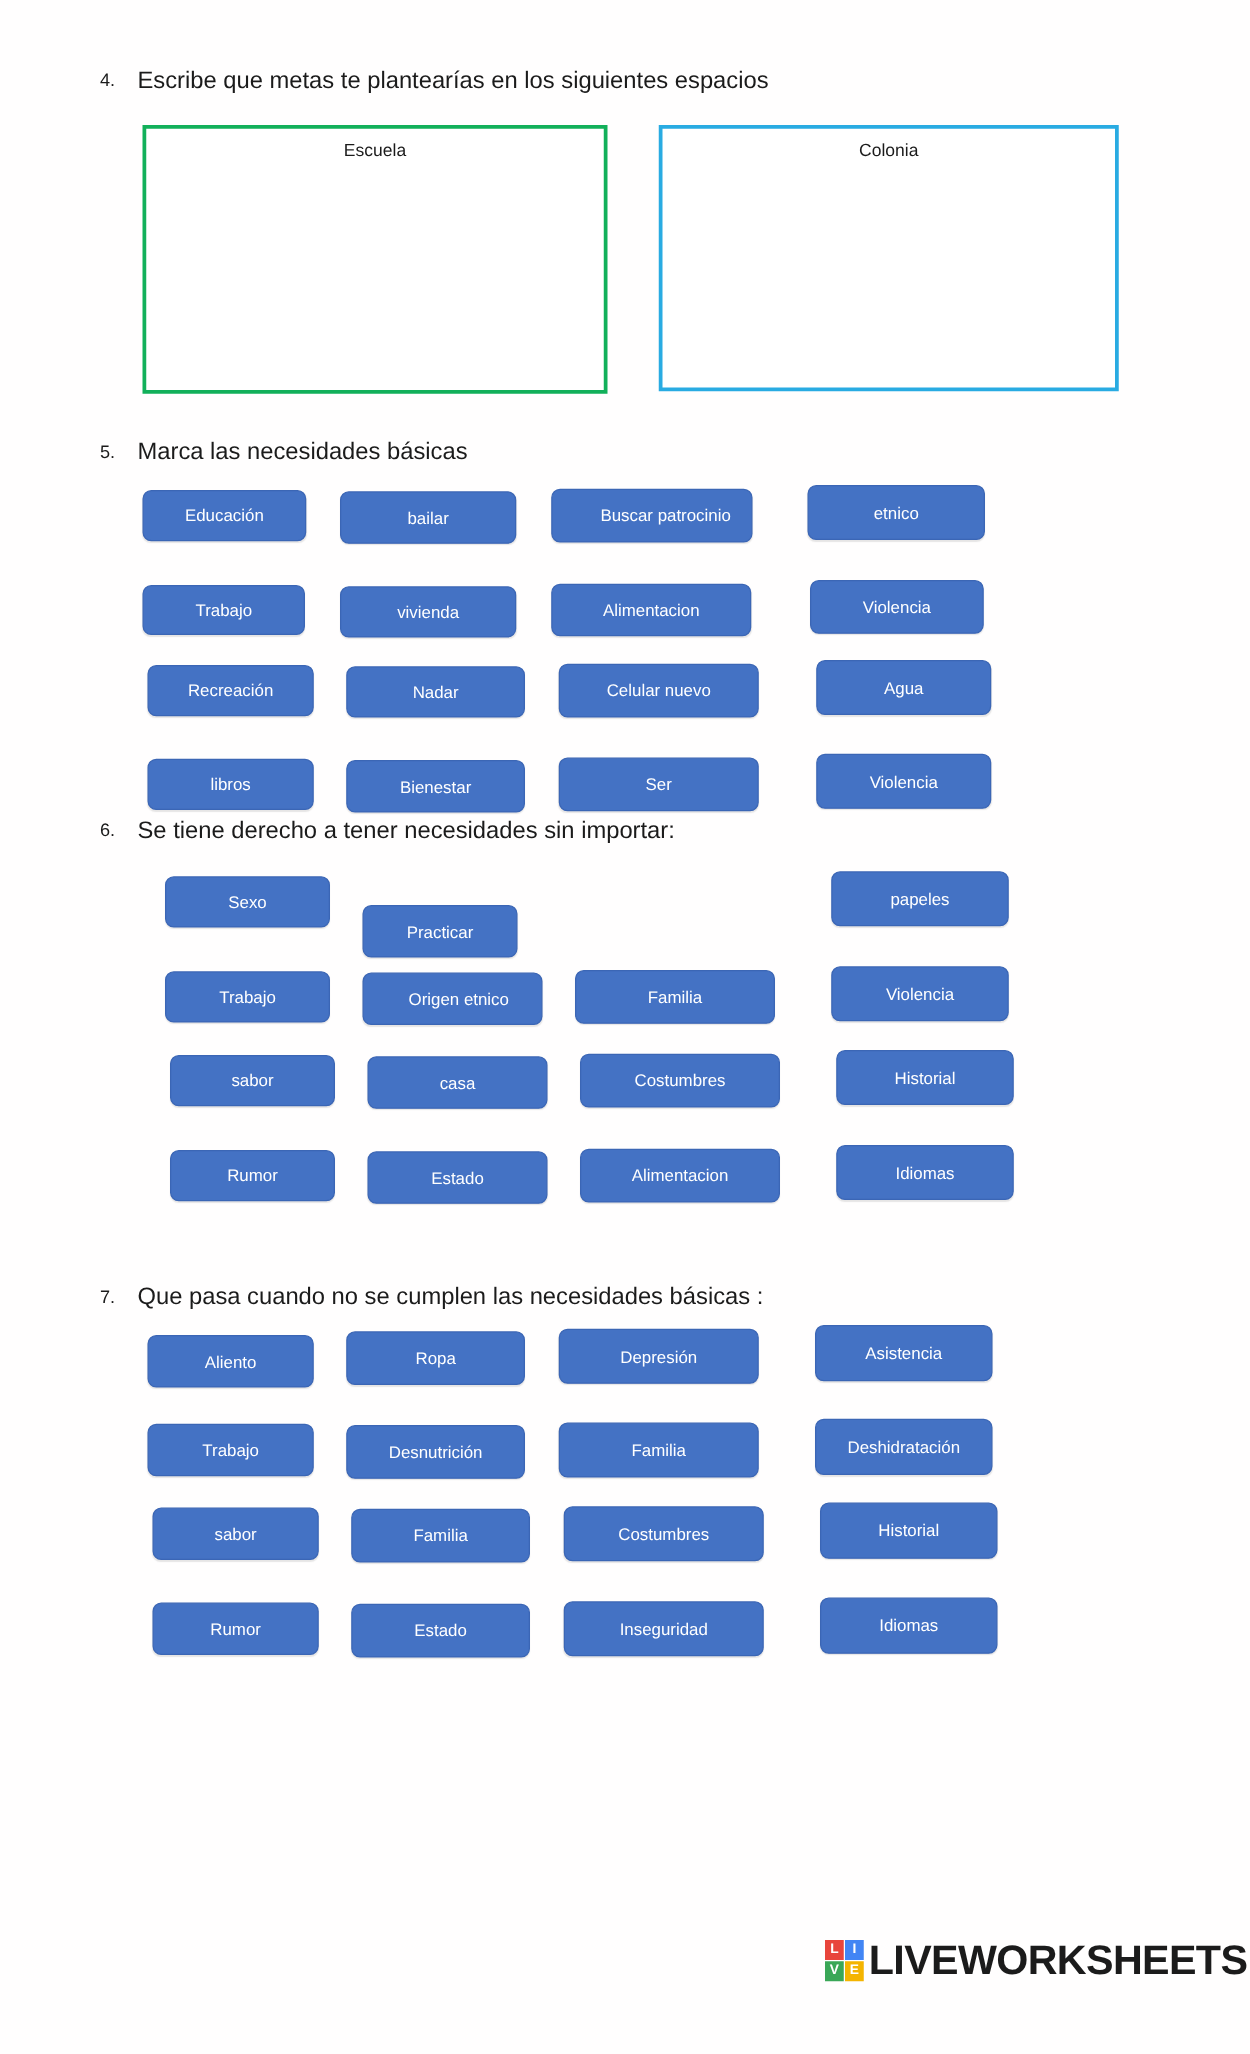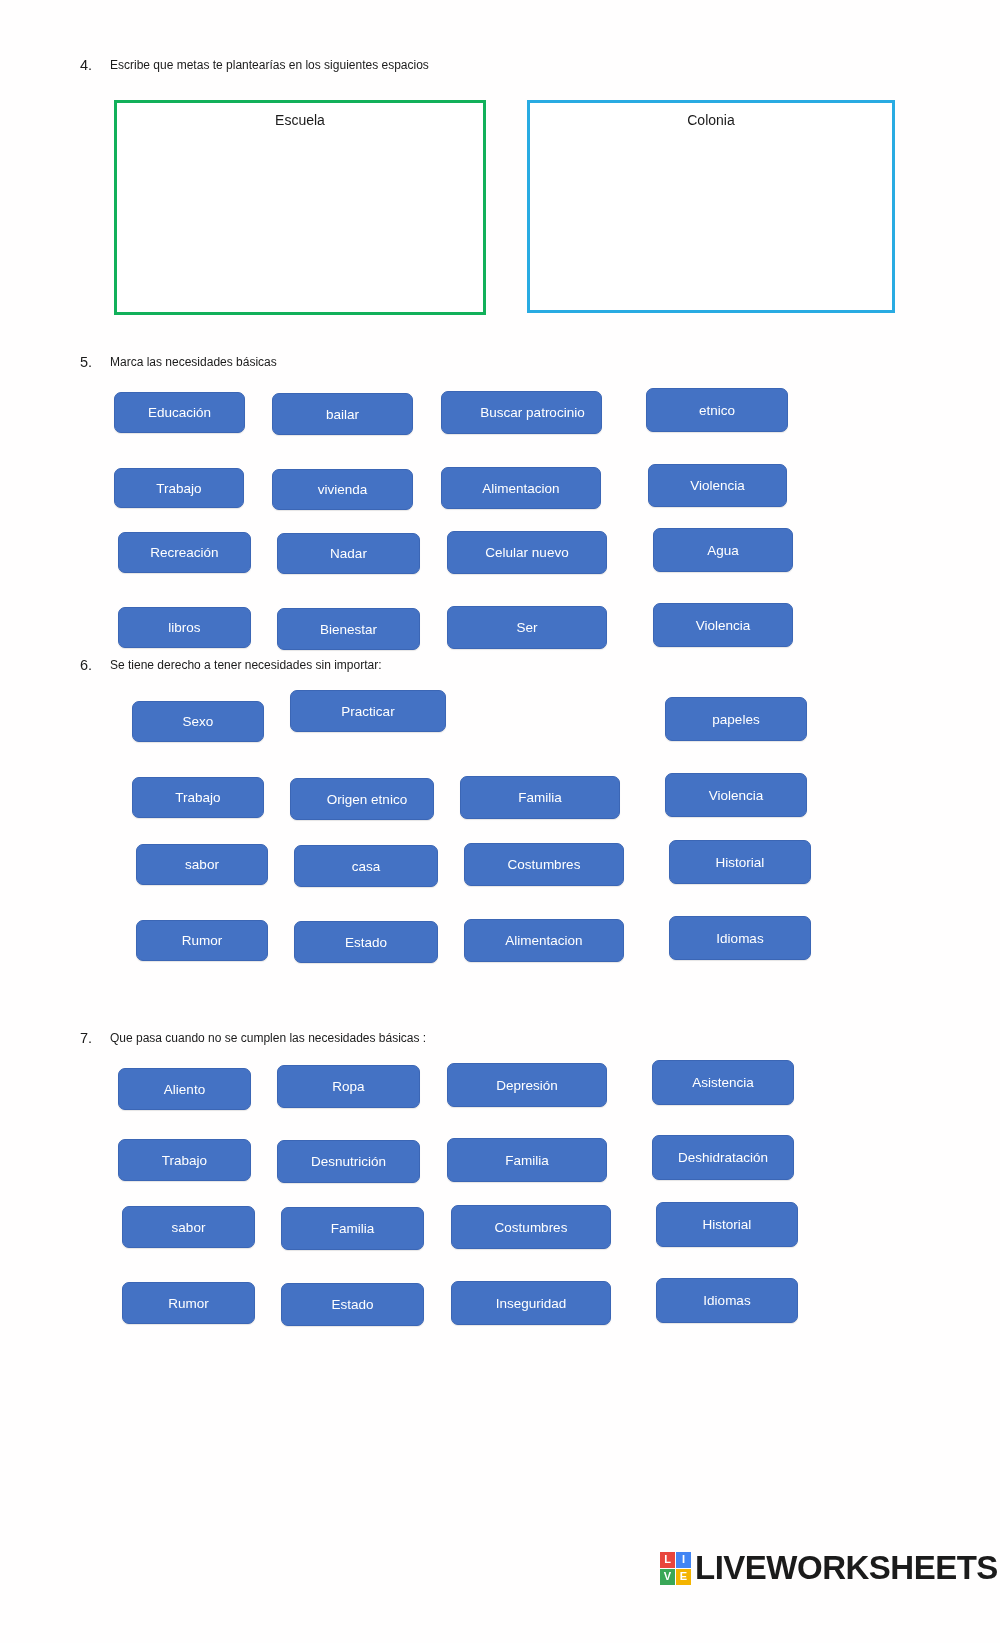--- a/index.html
+++ b/index.html
@@ -32,21 +32,21 @@
     font-size: 14.5px;
     line-height: 18px;
     color: #1b1b1b;
     white-space: nowrap;
   }
   .q-num {
     width: 30px;
     flex: 0 0 30px;
     font-size: 14.5px;
   }
-  .q-text { font-size: 12px; }
+  .q-text { font-size: 19px; }
 
   
   .write-box {
     position: absolute;
     background: #ffffff;
     border-style: solid;
     border-width: 3px;
     display: flex;
     justify-content: center;
     align-items: flex-start;
@@ -156,21 +156,21 @@
   <div class="opt" style="left:277px; top:608px; width:143px; height:42px;">Bienestar</div>
   <div class="opt" style="left:447px; top:606px; width:160px; height:43px;">Ser</div>
   <div class="opt" style="left:653px; top:603px; width:140px; height:44px;">Violencia</div>
 
   <div class="q-heading" style="left:80px; top:656px;">
     <span class="q-num">6.</span>
     <span class="q-text">Se tiene derecho a tener necesidades sin importar:</span>
   </div>
 
   <div class="opt" style="left:132px; top:701px; width:132px; height:41px;">Sexo</div>
-  <div class="opt" style="left:290px; top:690px; width:156px; height:42px;text-align:right;">Practicar</div>
+  <div class="opt" style="left:290px; top:724px; width:124px; height:42px;text-align:right;">Practicar</div>
   <div class="opt" style="left:665px; top:697px; width:142px; height:44px;">papeles</div>
 
   <div class="opt" style="left:132px; top:777px; width:132px; height:41px;">Trabajo</div>
   <div class="opt" style="left:290px; top:778px; width:144px; height:42px;padding-left:16px;">Origen etnico</div>
   <div class="opt" style="left:460px; top:776px; width:160px; height:43px;">Familia</div>
   <div class="opt" style="left:665px; top:773px; width:142px; height:44px;">Violencia</div>
 
   <div class="opt" style="left:136px; top:844px; width:132px; height:41px;">sabor</div>
   <div class="opt" style="left:294px; top:845px; width:144px; height:42px;">casa</div>
   <div class="opt" style="left:464px; top:843px; width:160px; height:43px;">Costumbres</div>

